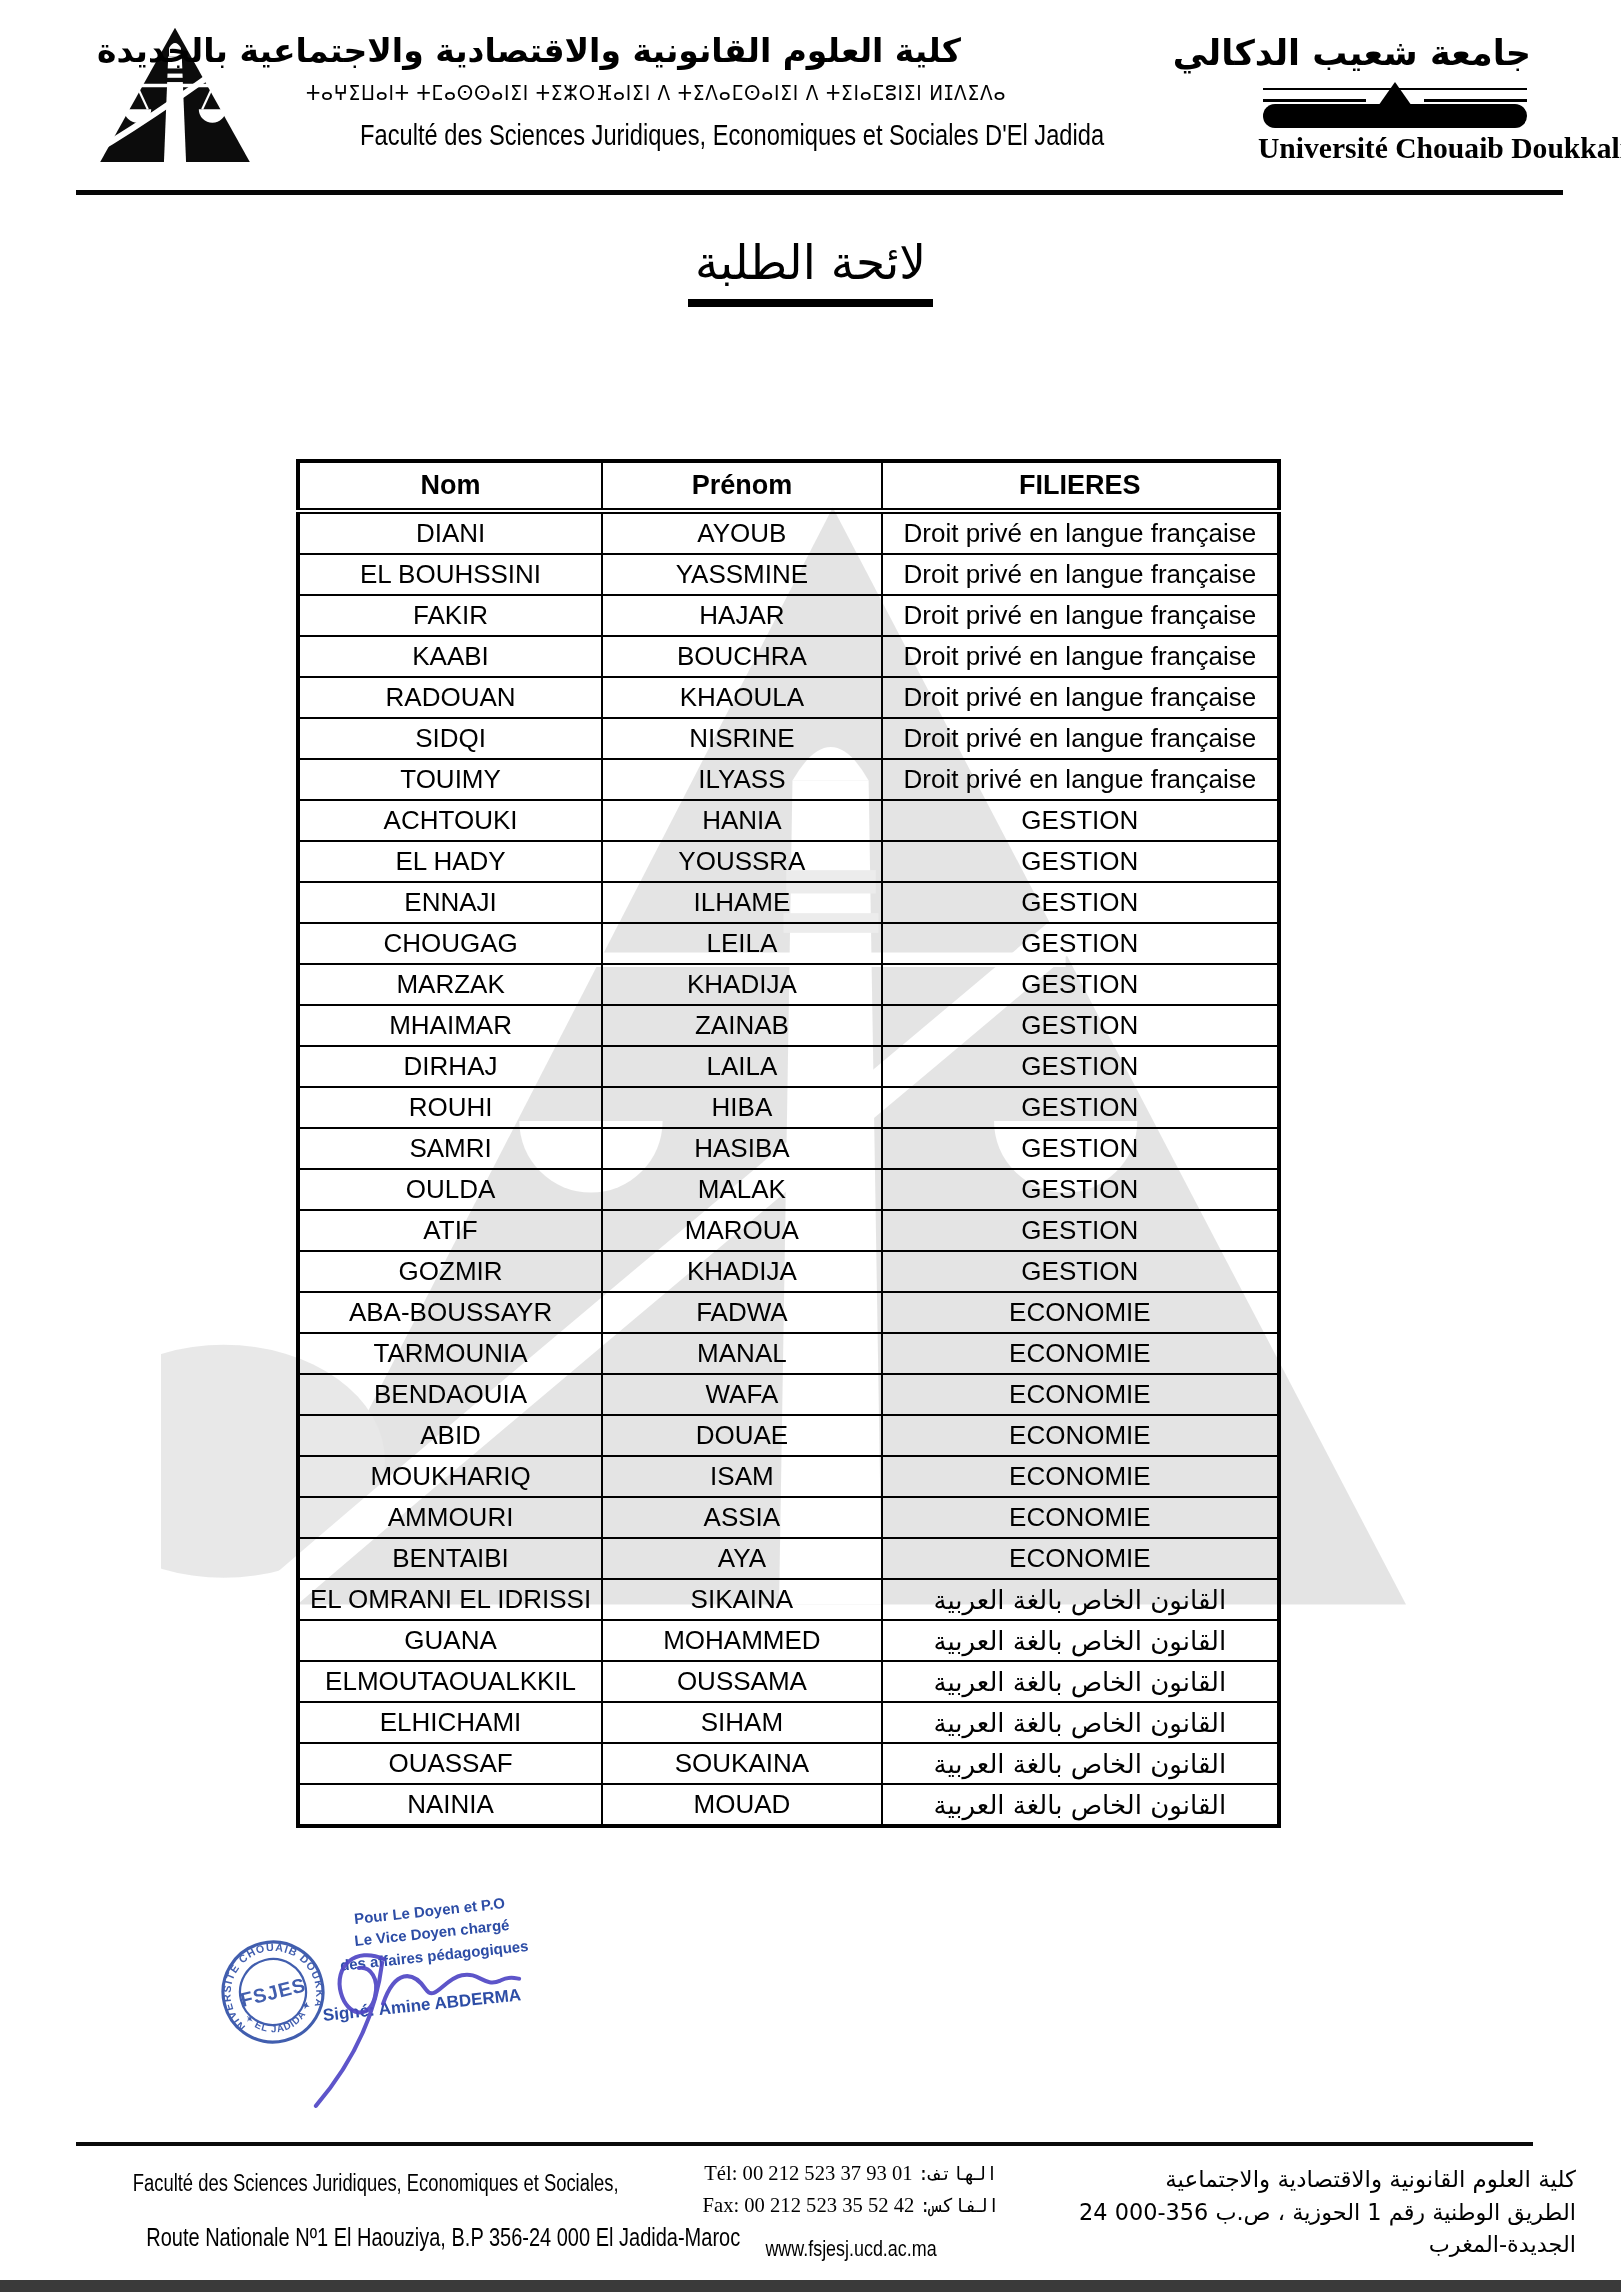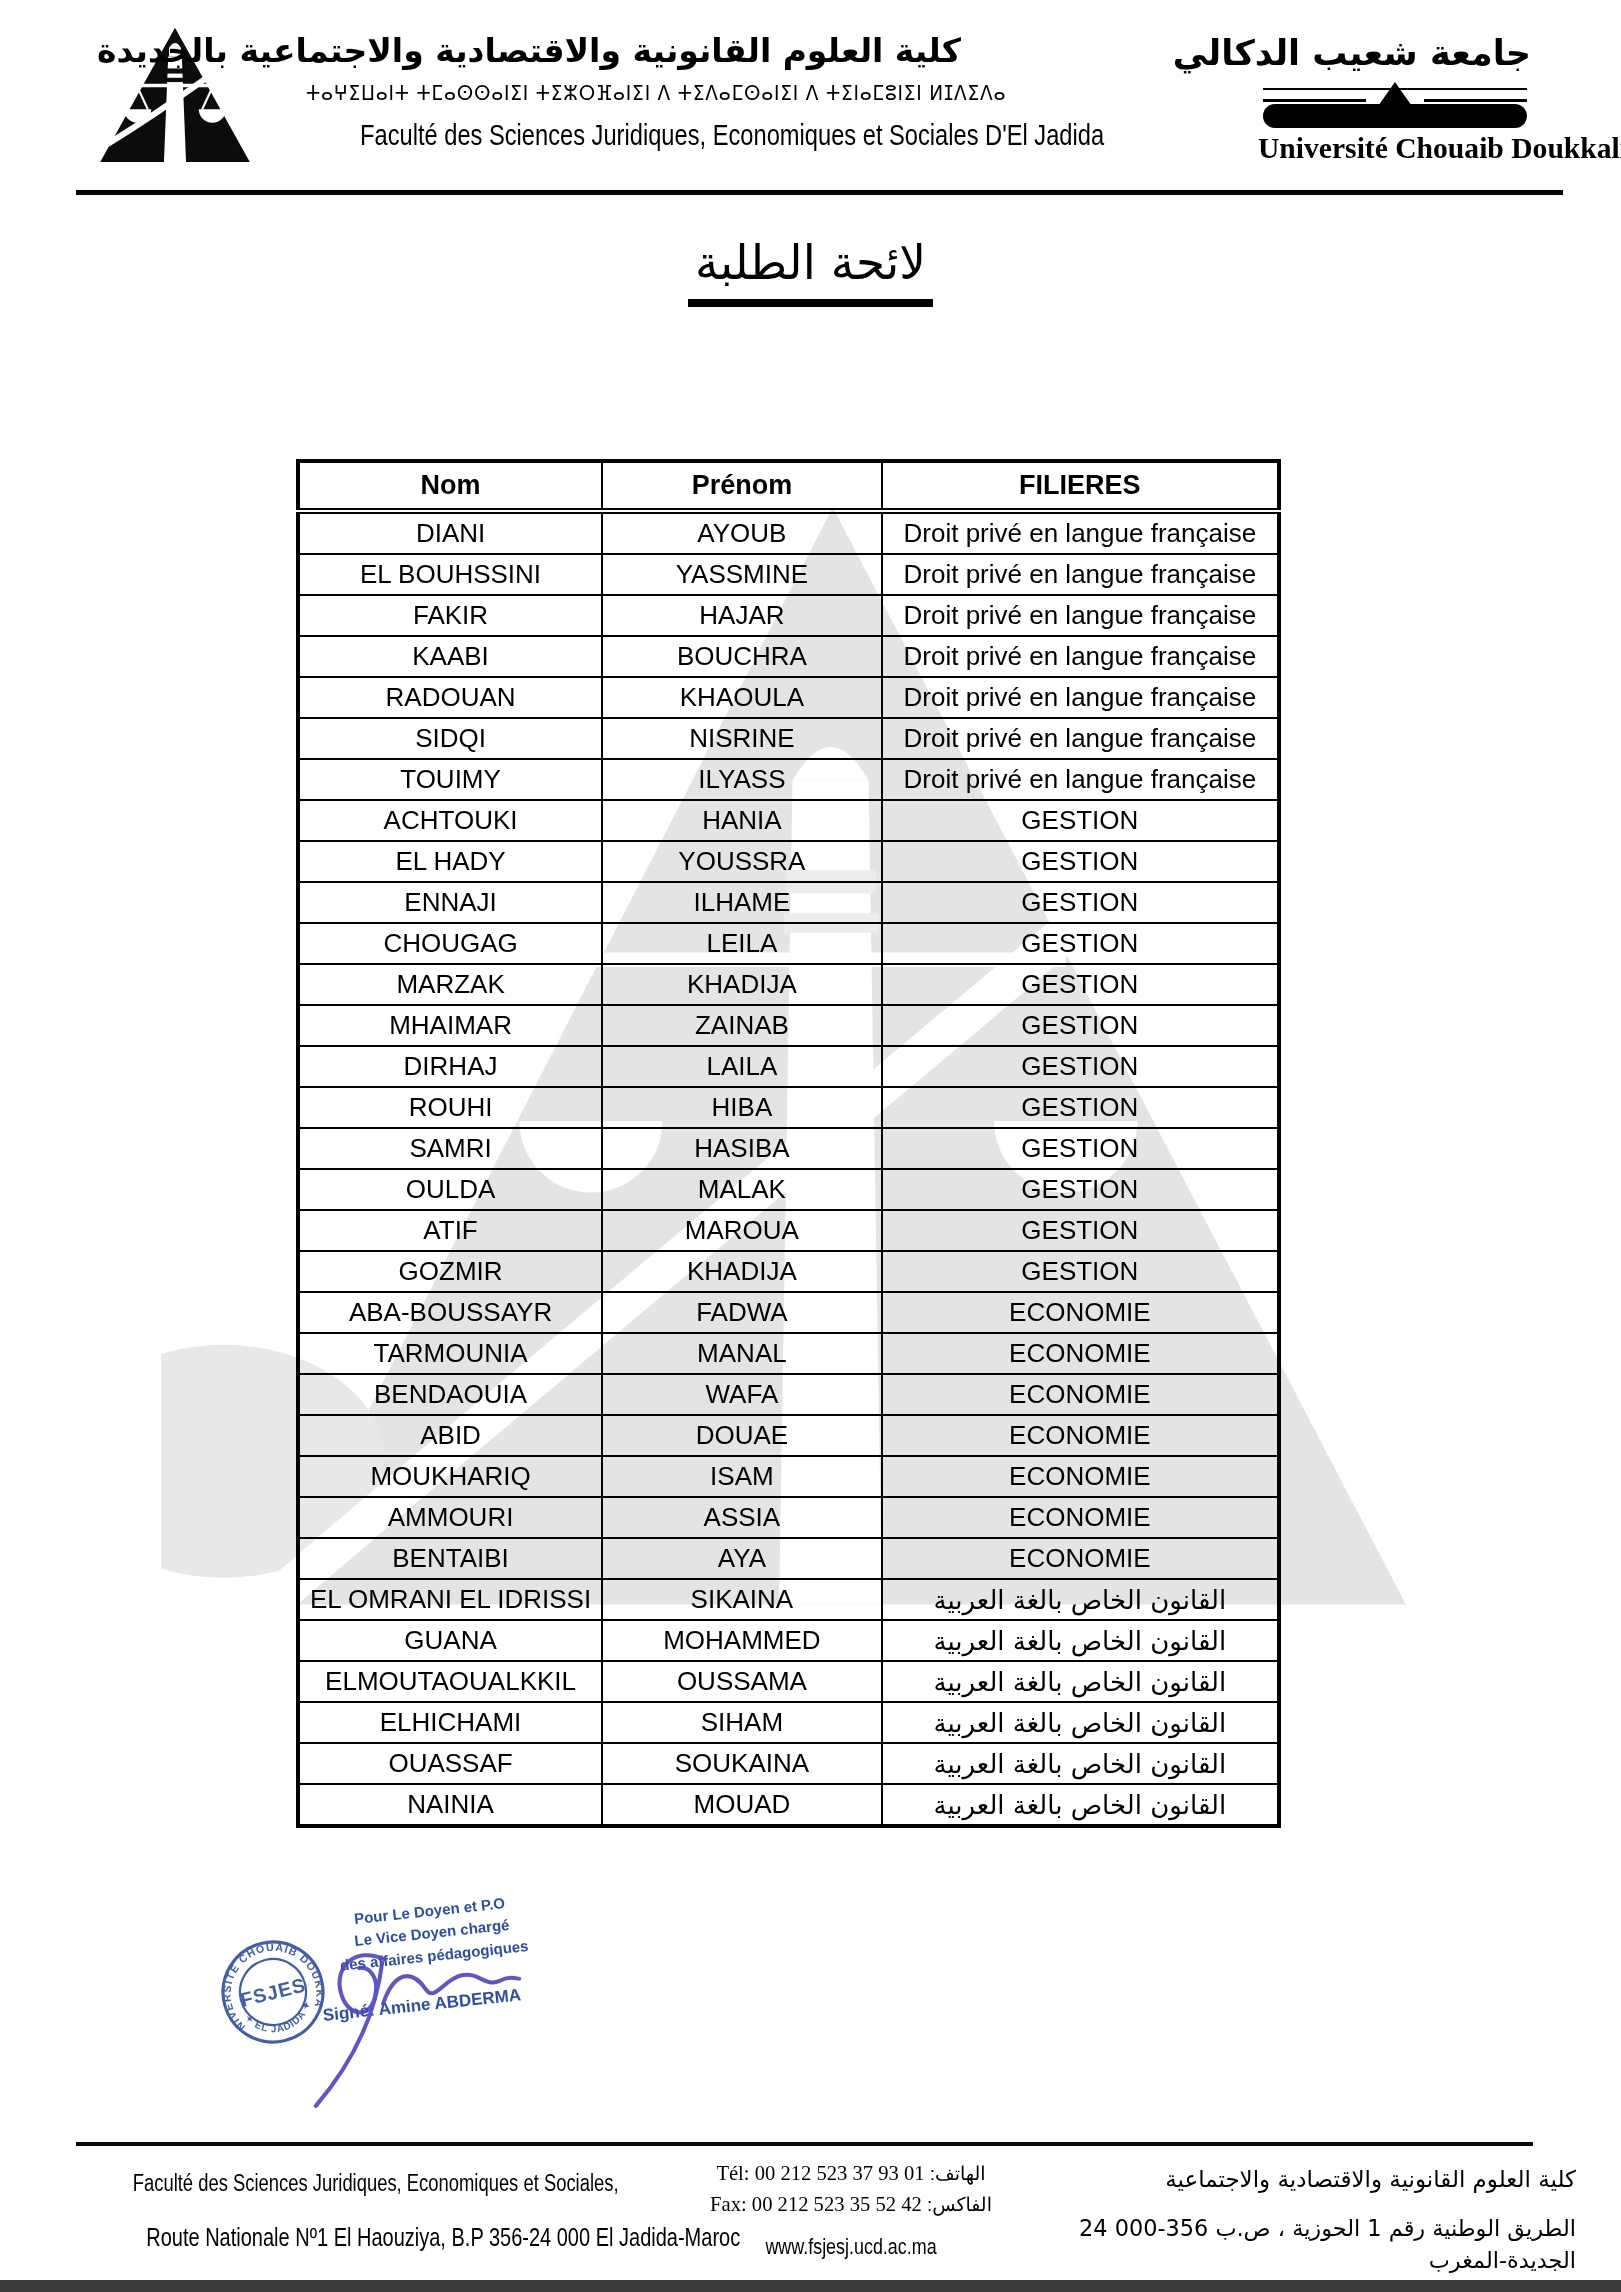--- a/index.html
+++ b/index.html
@@ -51,25 +51,25 @@
     color:#2d4da6;font-weight:bold;font-size:17px;white-space:nowrap;z-index:3}
   .signature{left:296px;top:1934px;width:269px;height:197px;z-index:4}
 
   
   .f-rule{left:76px;top:2142px;width:1457px;height:3.6px;background:#0a0a0a}
   .f-left{left:72px;top:2166px;width:502px;text-align:center}
   .f-left .l1{font-size:23px;line-height:34px}
   .f-left .l2{font-size:25px;line-height:34px;margin-top:20px}
   .f-mid{left:627px;top:2158px;width:448px;text-align:center}
   .f-mid .row{font-family:"Liberation Serif",serif;font-size:20.6px;line-height:30px;white-space:nowrap}
-  .f-mid .arlbl{font-family:Liberation Sans, sans-serif;font-size:19px}
+  .f-mid .arlbl{font-family:Liberation Mono, monospace;font-size:19px}
   .f-mid .web{font-size:22.4px;margin-top:14px}
   .f-right{left:1057px;top:2162px;width:519px;direction:rtl;text-align:right;font-family:"DejaVu Sans",sans-serif}
   .f-right .l1{font-size:23px;line-height:34px}
-  .f-right .l2{font-size:22.4px;line-height:32px;margin-top:16px}
+  .f-right .l2{font-size:22.4px;line-height:32px;margin-top:0}
   .bottom-bar{left:0;top:2280px;width:1621px;height:12.5px;background:#3a3a3a}
 </style>
 </head>
 <body>
 
 <svg class="abs logo-left" viewBox="0 0 200 170">
   <polygon points="100,4 12,162 188,162" fill="#0c0c0c"></polygon>
   <path d="M2,152 C60,118 148,58 198,16" stroke="#fff" stroke-width="7" fill="none"></path>
   <polygon points="92,38 108,38 113,162 87,162" fill="#fff"></polygon>
   <rect x="90" y="52" width="20" height="6" fill="#0c0c0c"></rect>

